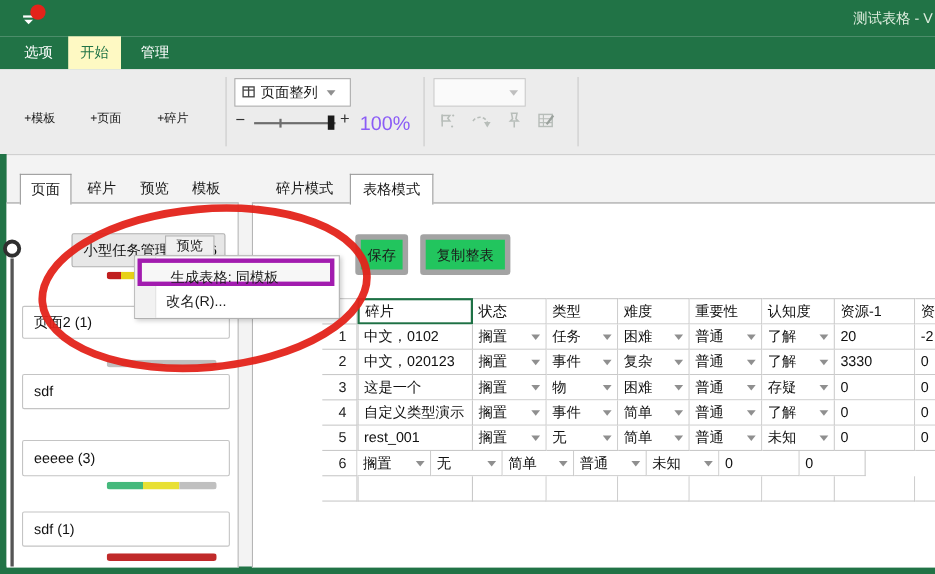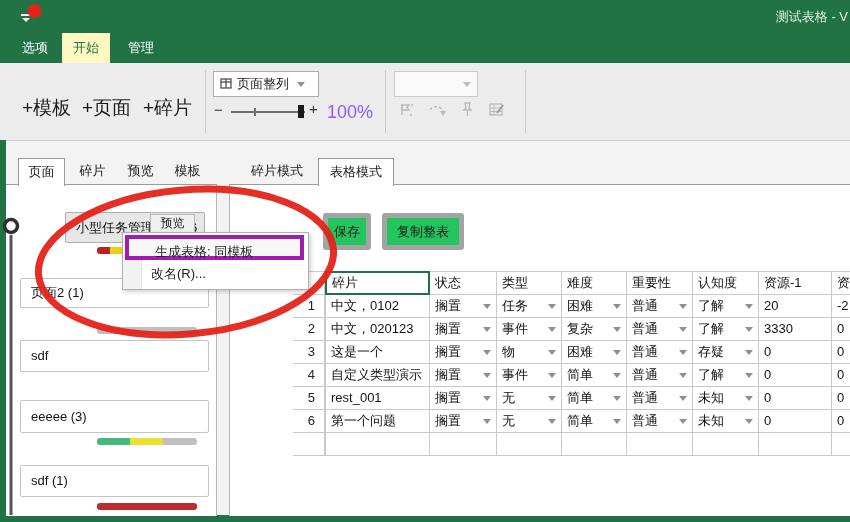--- a/index.html
+++ b/index.html
@@ -11,21 +11,21 @@
   
   .titlebar{left:0;top:0;width:850px;height:33px;background:#217346;}
   .title-text{right:2px;top:8px;color:#ddecdd;font-size:13px;}
   
   .tabrow{left:0;top:33px;width:850px;height:30px;background:#217346;}
   .rtab{position:absolute;top:0;height:30px;line-height:30px;text-align:center;
         color:#fff;font-size:13px;cursor:default;}
   .rtab.active{background:#fef9c3;color:#217346;}
   
   .ribbon{left:0;top:63px;width:850px;height:77px;background:#ececec;border-bottom:1px solid #d0d0d0;}
-  .rbtn{position:absolute;top:34px;height:22px;line-height:22px;font-size:19px;color:#1a1a1a;}
+  .rbtn{position:absolute;top:34px;height:22px;line-height:22px;font-size:11px;color:#1a1a1a;}
   .vsep{position:absolute;top:7px;width:1px;height:63px;background:#c9c9c9;}
   .dropbox{position:absolute;background:#fff;border:1px solid #ababab;font-size:13px;
            color:#1a1a1a;display:flex;align-items:center;}
   .dropbox.disabled{background:#fafafa;border-color:#c9c9c9;}
   .caret{width:0;height:0;border:4px solid transparent;border-top:5px solid #8f8f8f;margin-top:4px;}
   .caret.dim{border-top-color:#bfbfbf;}
   .zoom-label{font-size:18px;color:#8b5cf6;}
   .zoom-sign{font-size:15px;color:#333;}
   
   .frame-left{left:0;top:140px;width:6px;height:382px;background:#217346;}
@@ -250,21 +250,20 @@
       <div class="cell c2"><span>无</span><span class="dd"></span></div>
       <div class="cell c3"><span>简单</span><span class="dd"></span></div>
       <div class="cell c4"><span>普通</span><span class="dd"></span></div>
       <div class="cell c5"><span>未知</span><span class="dd"></span></div>
       <div class="cell c6">0</div>
       <div class="cell c7">0</div>
     </div>
 
     <div class="trow">
       <div class="cell g">6</div>
-      <div class="cell c0">第一个问题</div>
       <div class="cell c1"><span>搁置</span><span class="dd"></span></div>
       <div class="cell c2"><span>无</span><span class="dd"></span></div>
       <div class="cell c3"><span>简单</span><span class="dd"></span></div>
       <div class="cell c4"><span>普通</span><span class="dd"></span></div>
       <div class="cell c5"><span>未知</span><span class="dd"></span></div>
       <div class="cell c6">0</div>
       <div class="cell c7">0</div>
     </div>
 
     <div class="trow">

